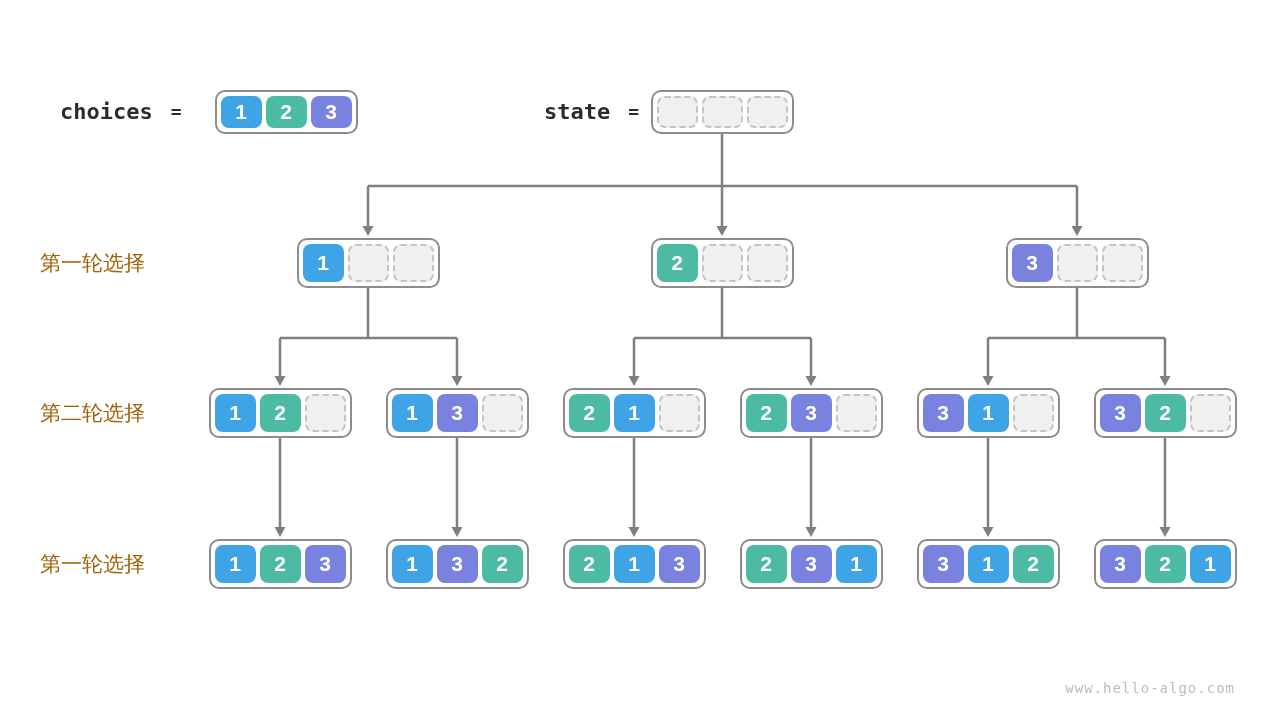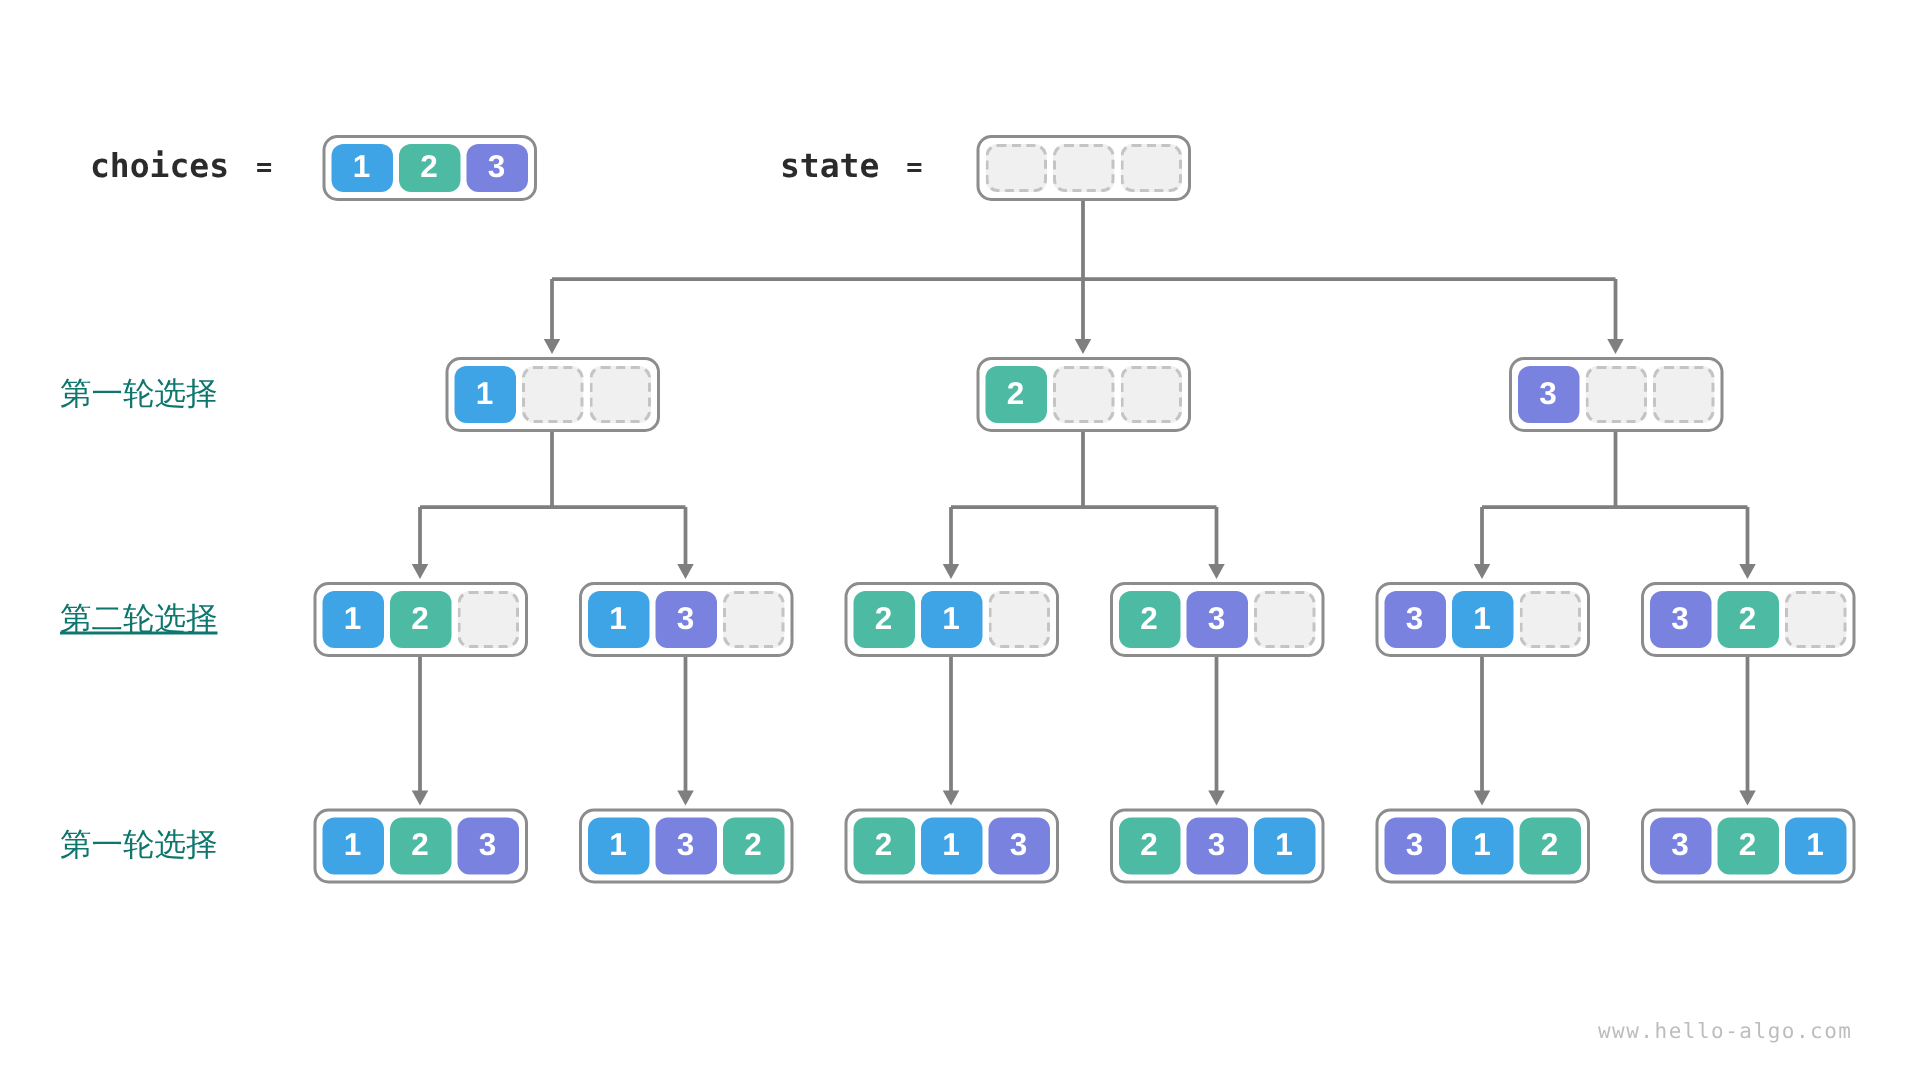--- a/index.html
+++ b/index.html
@@ -28,21 +28,21 @@
   .code-label .eq {
     font-size: 18px;
     font-weight: bold;
     color: #2b2b2b;
   }
   .row-label {
     position: absolute;
     left: 40px;
     font-size: 21px;
     font-weight: 500;
-    color: #0f766e;
+    color: #a16207;
     height: 28px;
     line-height: 28px;
   }
   .array-box {
     position: absolute;
     box-sizing: border-box;
     background: #ffffff;
     border: 2px solid #8c8c8c;
     border-radius: 10px;
     padding: 4px;
@@ -84,27 +84,27 @@
 </head>
 <body>
 
 <div id="canvas">
 
   <div class="code-label" style="left:60px; top:89px;">
     <span>choices</span>
       <span class="eq">=</span>
   </div>
 
-  <div class="code-label" style="left:520px; top:89px;">
+  <div class="code-label" style="left:544px; top:89px;">
     <span>state</span>
       <span class="eq">=</span>
   </div>
 
   <div class="row-label" style="top:249px;">第一轮选择</div>
-  <div class="row-label" style="top:399px;text-decoration:underline;">第二轮选择</div>
+  <div class="row-label" style="top:399px;">第二轮选择</div>
   <div class="row-label" style="top:550px;">第一轮选择</div>
 
   <svg id="arrow-layer" width="1280" height="720" viewBox="0 0 1280 720">
       <path d="M 722 134 L 722 186 M 368 186 L 1077 186 M 368 186 L 368 229 M 722 186 L 722 229 M 1077 186 L 1077 229 M 368 288 L 368 338 M 280 338 L 457 338 M 280 338 L 280 379 M 457 338 L 457 379 M 722 288 L 722 338 M 634 338 L 811 338 M 634 338 L 634 379 M 811 338 L 811 379 M 1077 288 L 1077 338 M 988 338 L 1165 338 M 988 338 L 988 379 M 1165 338 L 1165 379 M 280 438 L 280 530 M 457 438 L 457 530 M 634 438 L 634 530 M 811 438 L 811 530 M 988 438 L 988 530 M 1165 438 L 1165 530 " stroke="#7f7f7f" stroke-width="2.5" fill="none"></path>
       <polygon points="362.5,226 373.5,226 368,236" fill="#7f7f7f"></polygon>
       <polygon points="716.5,226 727.5,226 722,236" fill="#7f7f7f"></polygon>
       <polygon points="1071.5,226 1082.5,226 1077,236" fill="#7f7f7f"></polygon>
       <polygon points="274.5,376 285.5,376 280,386" fill="#7f7f7f"></polygon>
       <polygon points="451.5,376 462.5,376 457,386" fill="#7f7f7f"></polygon>
       <polygon points="628.5,376 639.5,376 634,386" fill="#7f7f7f"></polygon>

